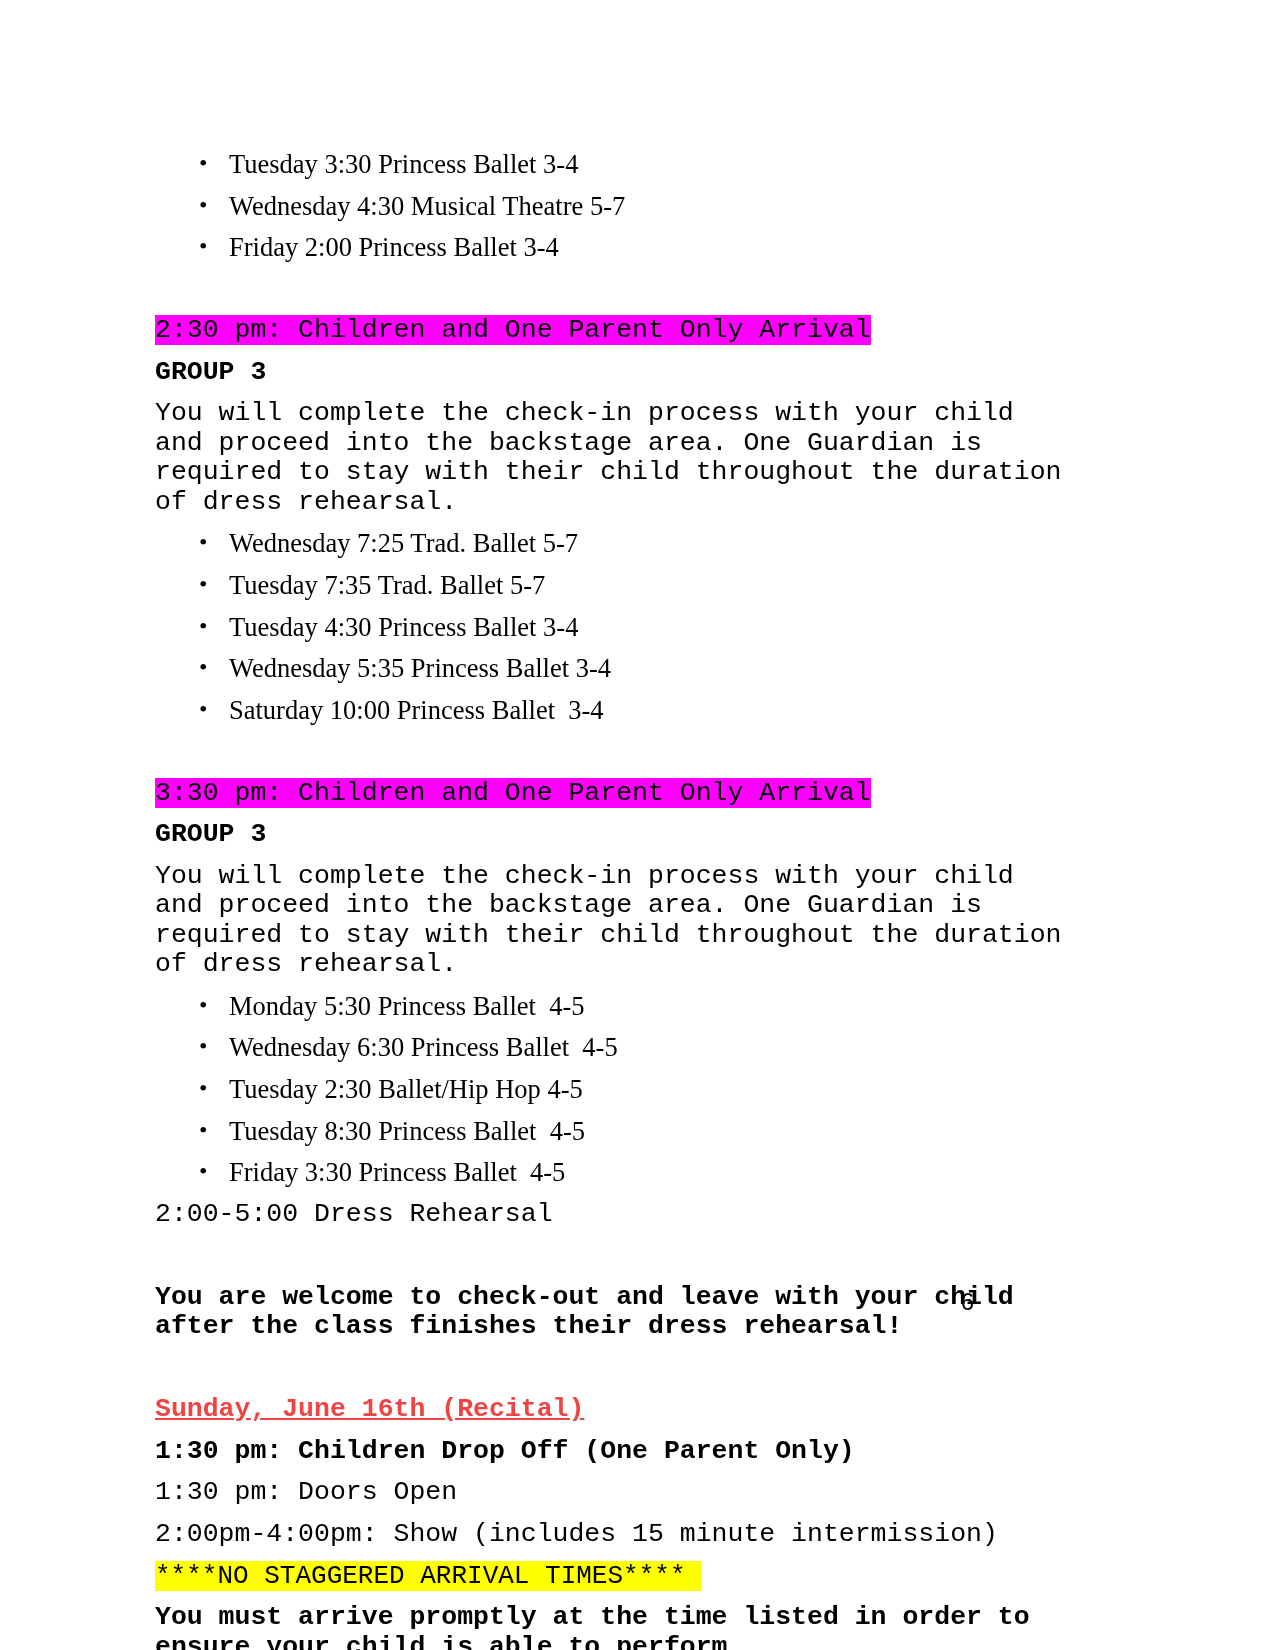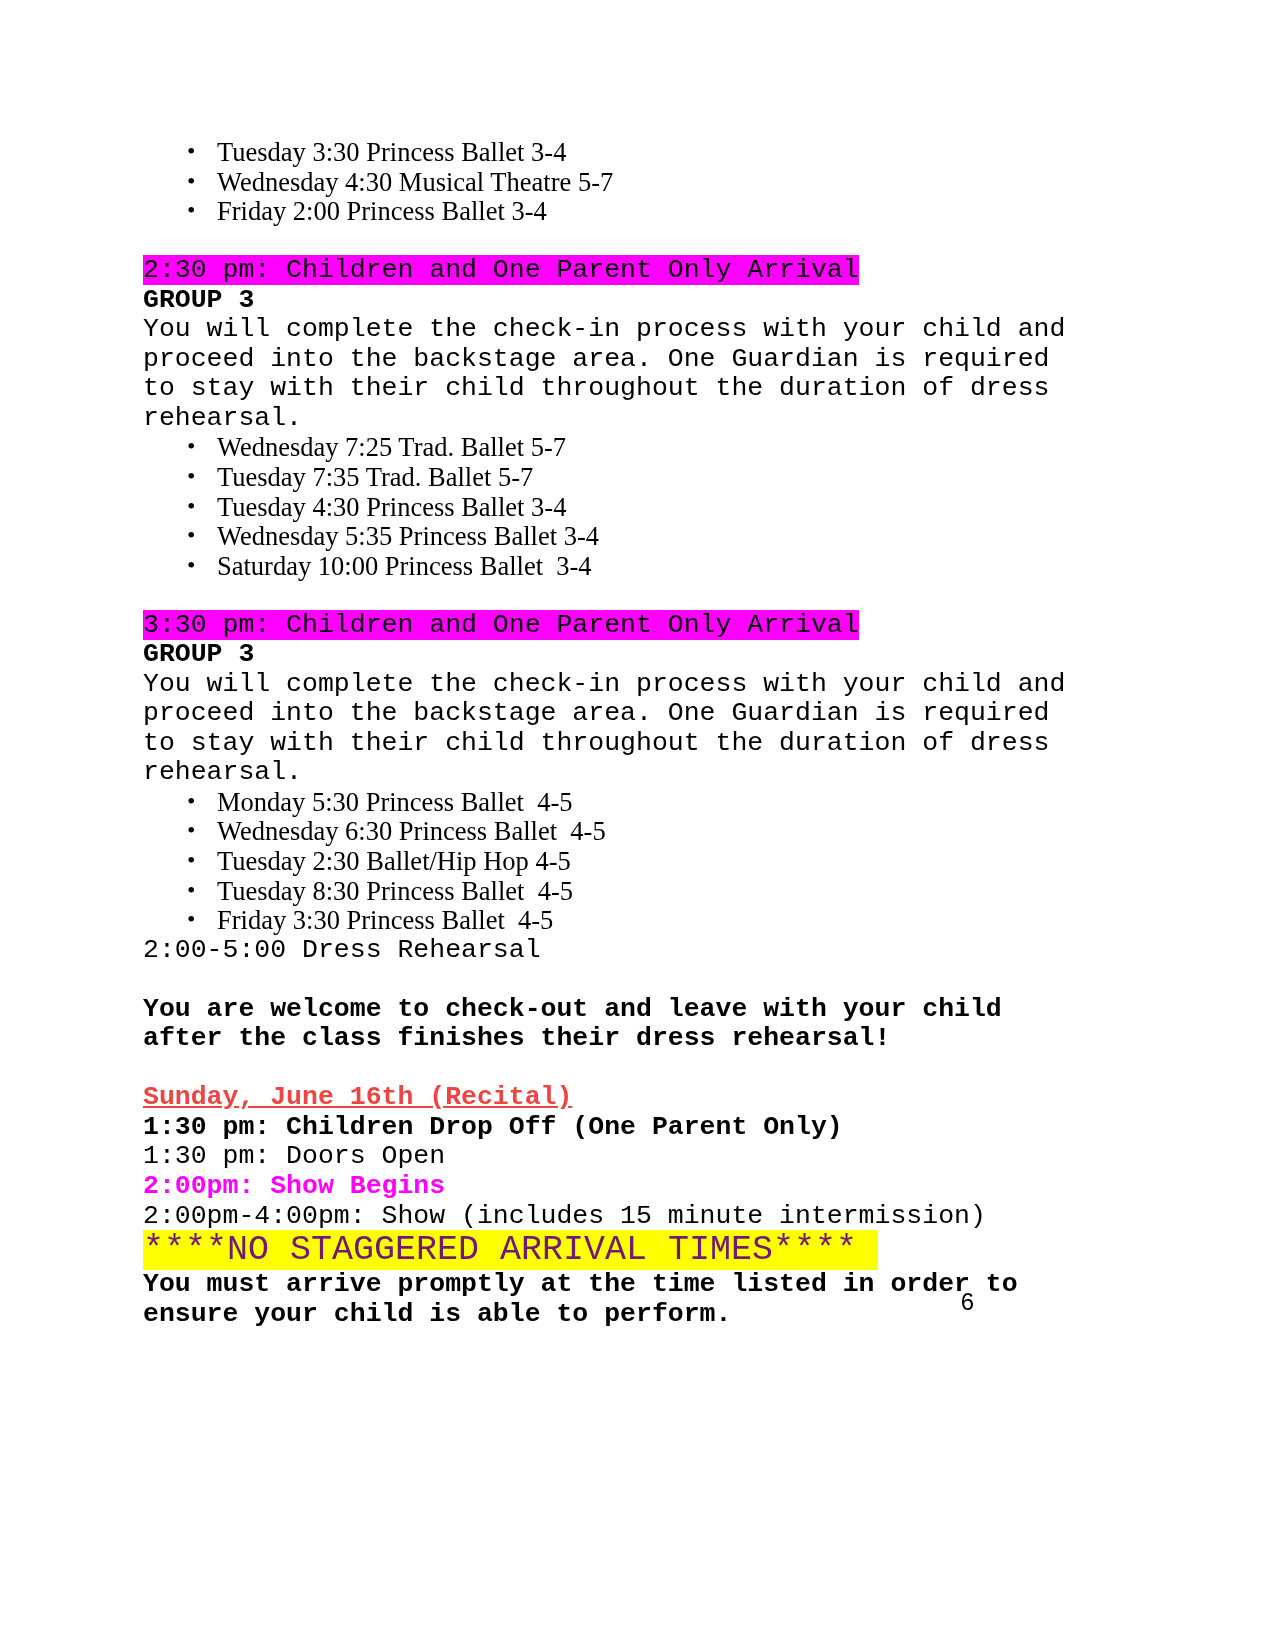--- a/index.html
+++ b/index.html
@@ -19,21 +19,21 @@
     overflow: hidden;
     box-sizing: border-box;
   }
   .content {
     position: absolute;
     left: 143px;
     top: 138px;
     width: 935px;
   }
   p, ul, li {
-    margin: 0;
+    margin: 12px;
     padding: 0;
   }
   .para {
     font-size: 26.5px;
     line-height: 1.115;
     font-family: Liberation Mono, monospace;
   }
   .bold {
     font-weight: bold;
   }
@@ -58,22 +58,22 @@
     line-height: 1.2;
   }
   .hl-magenta {
     background-color: #FF00FF;
     color: #000000;
     font-size: 26.5px;
     line-height: 1.115;
   }
   .hl-yellow {
     background-color: #FFFF00;
-    color: #701a75;
-    font-size: 35px;
+    color: #000000;
+    font-size: 26px;
     line-height: 1.115;
   }
   .magenta-text {
     color: #FF00FF;
     font-weight: bold;
   }
   .magenta-underline {
     color: #ef4444;
     font-weight: bold;
     text-decoration: underline;
@@ -143,21 +143,20 @@
 
     <div class="spacer-line">&nbsp;</div>
 
     <p class="para bold">You are welcome to check-out and leave with your child after the class finishes their dress rehearsal!</p>
 
     <div class="spacer-line">&nbsp;</div>
 
     <p class="para"><span class="magenta-underline">Sunday, June 16th (Recital)</span></p>
     <p class="para bold">1:30 pm: Children Drop Off (One Parent Only)</p>
     <p class="para">1:30 pm: Doors Open</p>
-    <p class="para"><span class="magenta-text">2:00pm: Show Begins</span></p>
     <p class="para">2:00pm-4:00pm: Show (includes 15 minute intermission)</p>
     <p class="para"><span class="hl-yellow">****NO STAGGERED ARRIVAL TIMES****</span><span class="hl-yellow">&nbsp;</span></p>
     <p class="para bold">You must arrive promptly at the time listed in order to ensure your child is able to perform.</p>
 
   </div>
 
   <div class="page-number"><span>6</span></div>
 </div>
 
 </body></html>

